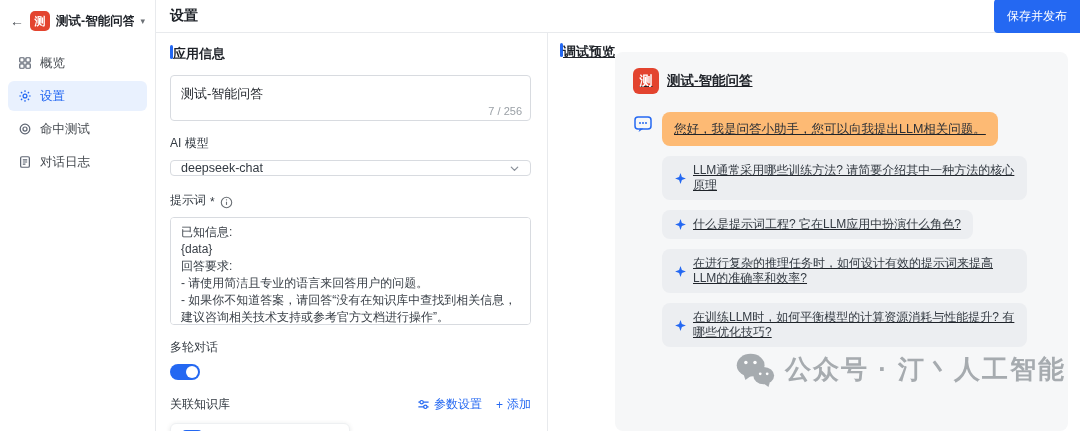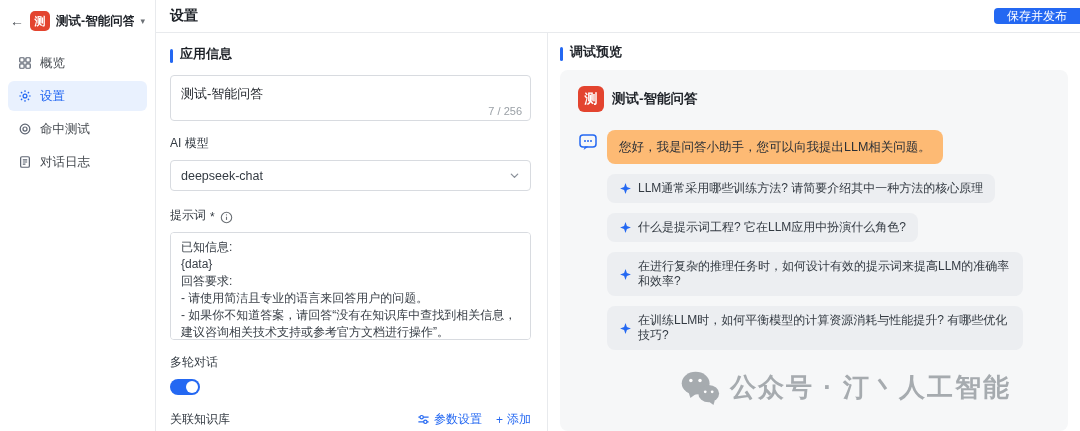--- a/index.html
+++ b/index.html
@@ -17,52 +17,52 @@
   .nav { margin-top:14px; }
   .nav-item { display:flex; align-items:center; gap:8px; height:30px; margin:3px 8px; padding:0 10px; border-radius:6px; color:#42474d; font-size:12.5px; cursor:pointer; }
   .nav-item .nav-ico { display:flex; color:#5f6673; }
   .nav-item.active { background:#e9f1fe; color:#2468f2; }
   .nav-item.active .nav-ico { color:#2468f2; }
 
   
   .main { flex:1; display:flex; flex-direction:column; min-width:0; }
   .topbar { height:33px; flex:0 0 33px; border-bottom:1px solid #e8eaed; display:flex; align-items:center; padding-left:14px; }
   .topbar h1 { font-size:14px; font-weight:bold; color:#1f2329; }
-  .save-btn { margin-left:auto; margin-right:0; height:16px; padding:0 13px; background:#2468f2; color:#fff; border:none; border-radius:4px 0 0 4px; font-size:12px; font-family:Liberation Mono, monospace; cursor:pointer; white-space:nowrap; }
+  .save-btn { margin-left:auto; margin-right:0; height:34px; padding:0 13px; background:#2468f2; color:#fff; border:none; border-radius:4px 0 0 4px; font-size:12px; font-family:Liberation Mono, monospace; cursor:pointer; white-space:nowrap; }
   .content { flex:1; display:flex; min-height:0; }
 
   
-  .sec-head { display:flex; align-items:flex-end; gap:7px; }
+  .sec-head { display:flex; align-items:flex-start; }
   .sec-bar { width:3px; height:14px; background:#2468f2; border-radius:2px; }
   .sec-title { font-size:13px; font-weight:bold; color:#1f2329; }
 
   
   .form-panel { width:392px; flex:0 0 392px; border-right:1px solid #e8eaed; padding:12px 16px 0 14px; overflow:hidden; }
   .name-box { margin-top:12px; border:1px solid #d8dbe0; border-radius:4px; padding:8px 10px 18px 10px; position:relative; }
   .name-box input { border:none; outline:none; width:100%; font-size:13px; color:#1f2329; font-family:inherit; }
   .char-count { position:absolute; right:8px; bottom:3px; font-size:11px; color:#9aa0a6; }
   .field-label { margin-top:14px; font-size:12px; color:#333a42; display:flex; align-items:flex-end; gap:4px; }
   .req { color:#333a42; }
   .info-ico { display:flex; color:#6b7075; margin-left:1px; }
-  .select { margin-top:8px; height:31px; border:1px solid #d8dbe0; border-radius:4px; display:flex; align-items:center; justify-content:space-between; padding:0 10px; font-size:12.5px; color:#333a42; cursor:pointer; }
+  .select { margin-top:8px; height:16px; border:1px solid #d8dbe0; border-radius:4px; display:flex; align-items:center; justify-content:space-between; padding:0 10px; font-size:12.5px; color:#333a42; cursor:pointer; }
   .select .chev { display:flex; color:#8a9099; }
   textarea.box { display:block; margin-top:8px; width:100%; border:1px solid #d8dbe0; border-radius:4px; padding:6px 10px; font-size:12px; line-height:17px; color:#3a4048; resize:none; font-family:inherit; outline:none; }
   .prompt-area { height:108px; }
   .toggle { margin-top:8px; width:30px; height:16px; border-radius:9px; background:#2468f2; position:relative; cursor:pointer; }
   .toggle .knob { position:absolute; right:2px; top:2px; width:12px; height:12px; border-radius:50%; background:#fff; }
   .kb-row { margin-top:16px; display:flex; align-items:center; }
   .kb-links { margin-left:auto; display:flex; align-items:center; gap:14px; }
   .kb-link { display:flex; align-items:center; gap:4px; color:#2468f2; font-size:12px; cursor:pointer; }
   .kb-card { margin-top:10px; width:180px; height:36px; background:#fff; border:1px solid #eef0f2; box-shadow:0 1px 5px rgba(31,35,41,.10); border-radius:6px; display:flex; align-items:center; gap:8px; padding:0 10px; }
   .db-ico { width:22px; height:22px; border-radius:5px; background:#2468f2; display:flex; align-items:center; justify-content:center; flex:0 0 22px; }
   .kb-name { font-size:12px; color:#2a2f36; }
   .kb-close { margin-left:auto; color:#8a9099; font-size:14px; line-height:1; cursor:pointer; }
 
   
-  .preview-panel { flex:1; min-width:0; padding:10px 12px 0 12px; display:flex; flex-direction:column; }
+  .preview-panel { flex:1; min-width:0; padding:10px 12px 0 12px; display:flex; flex-direction:row;text-decoration:underline; }
   .preview-box { margin-top:9px; flex:1; background:#f6f7f8; border-radius:8px; padding:16px 18px; position:relative; overflow:hidden; }
   .bot-head { display:flex; align-items:center; gap:8px; }
   .bot-avatar { width:26px; height:26px; border-radius:6px; background:#e3442f; color:#fff; font-size:13px; font-weight:bold; display:flex; align-items:center; justify-content:center; }
   .bot-name { font-size:13.5px; font-weight:bold; color:#1f2329; }
   .msg-row { margin-top:18px; display:flex; gap:9px; align-items:flex-start; }
   .msg-ico { display:flex; flex:0 0 20px; margin-top:2px; }
   .bubble { background:#fdba74; border-radius:8px; padding:8px 12px; font-size:12.5px; color:#2a2f36; line-height:18px; max-width:86%; }
   .chips { margin-left:29px; margin-top:2px; }
   .chip { margin-top:10px; background:#eceef1; border-radius:8px; padding:7px 12px; display:flex; align-items:center; gap:6px; width:fit-content; max-width:94%; font-size:12px; color:#333a42; line-height:15px; cursor:pointer; }
   .chip-ico { display:flex; flex:0 0 13px; }

